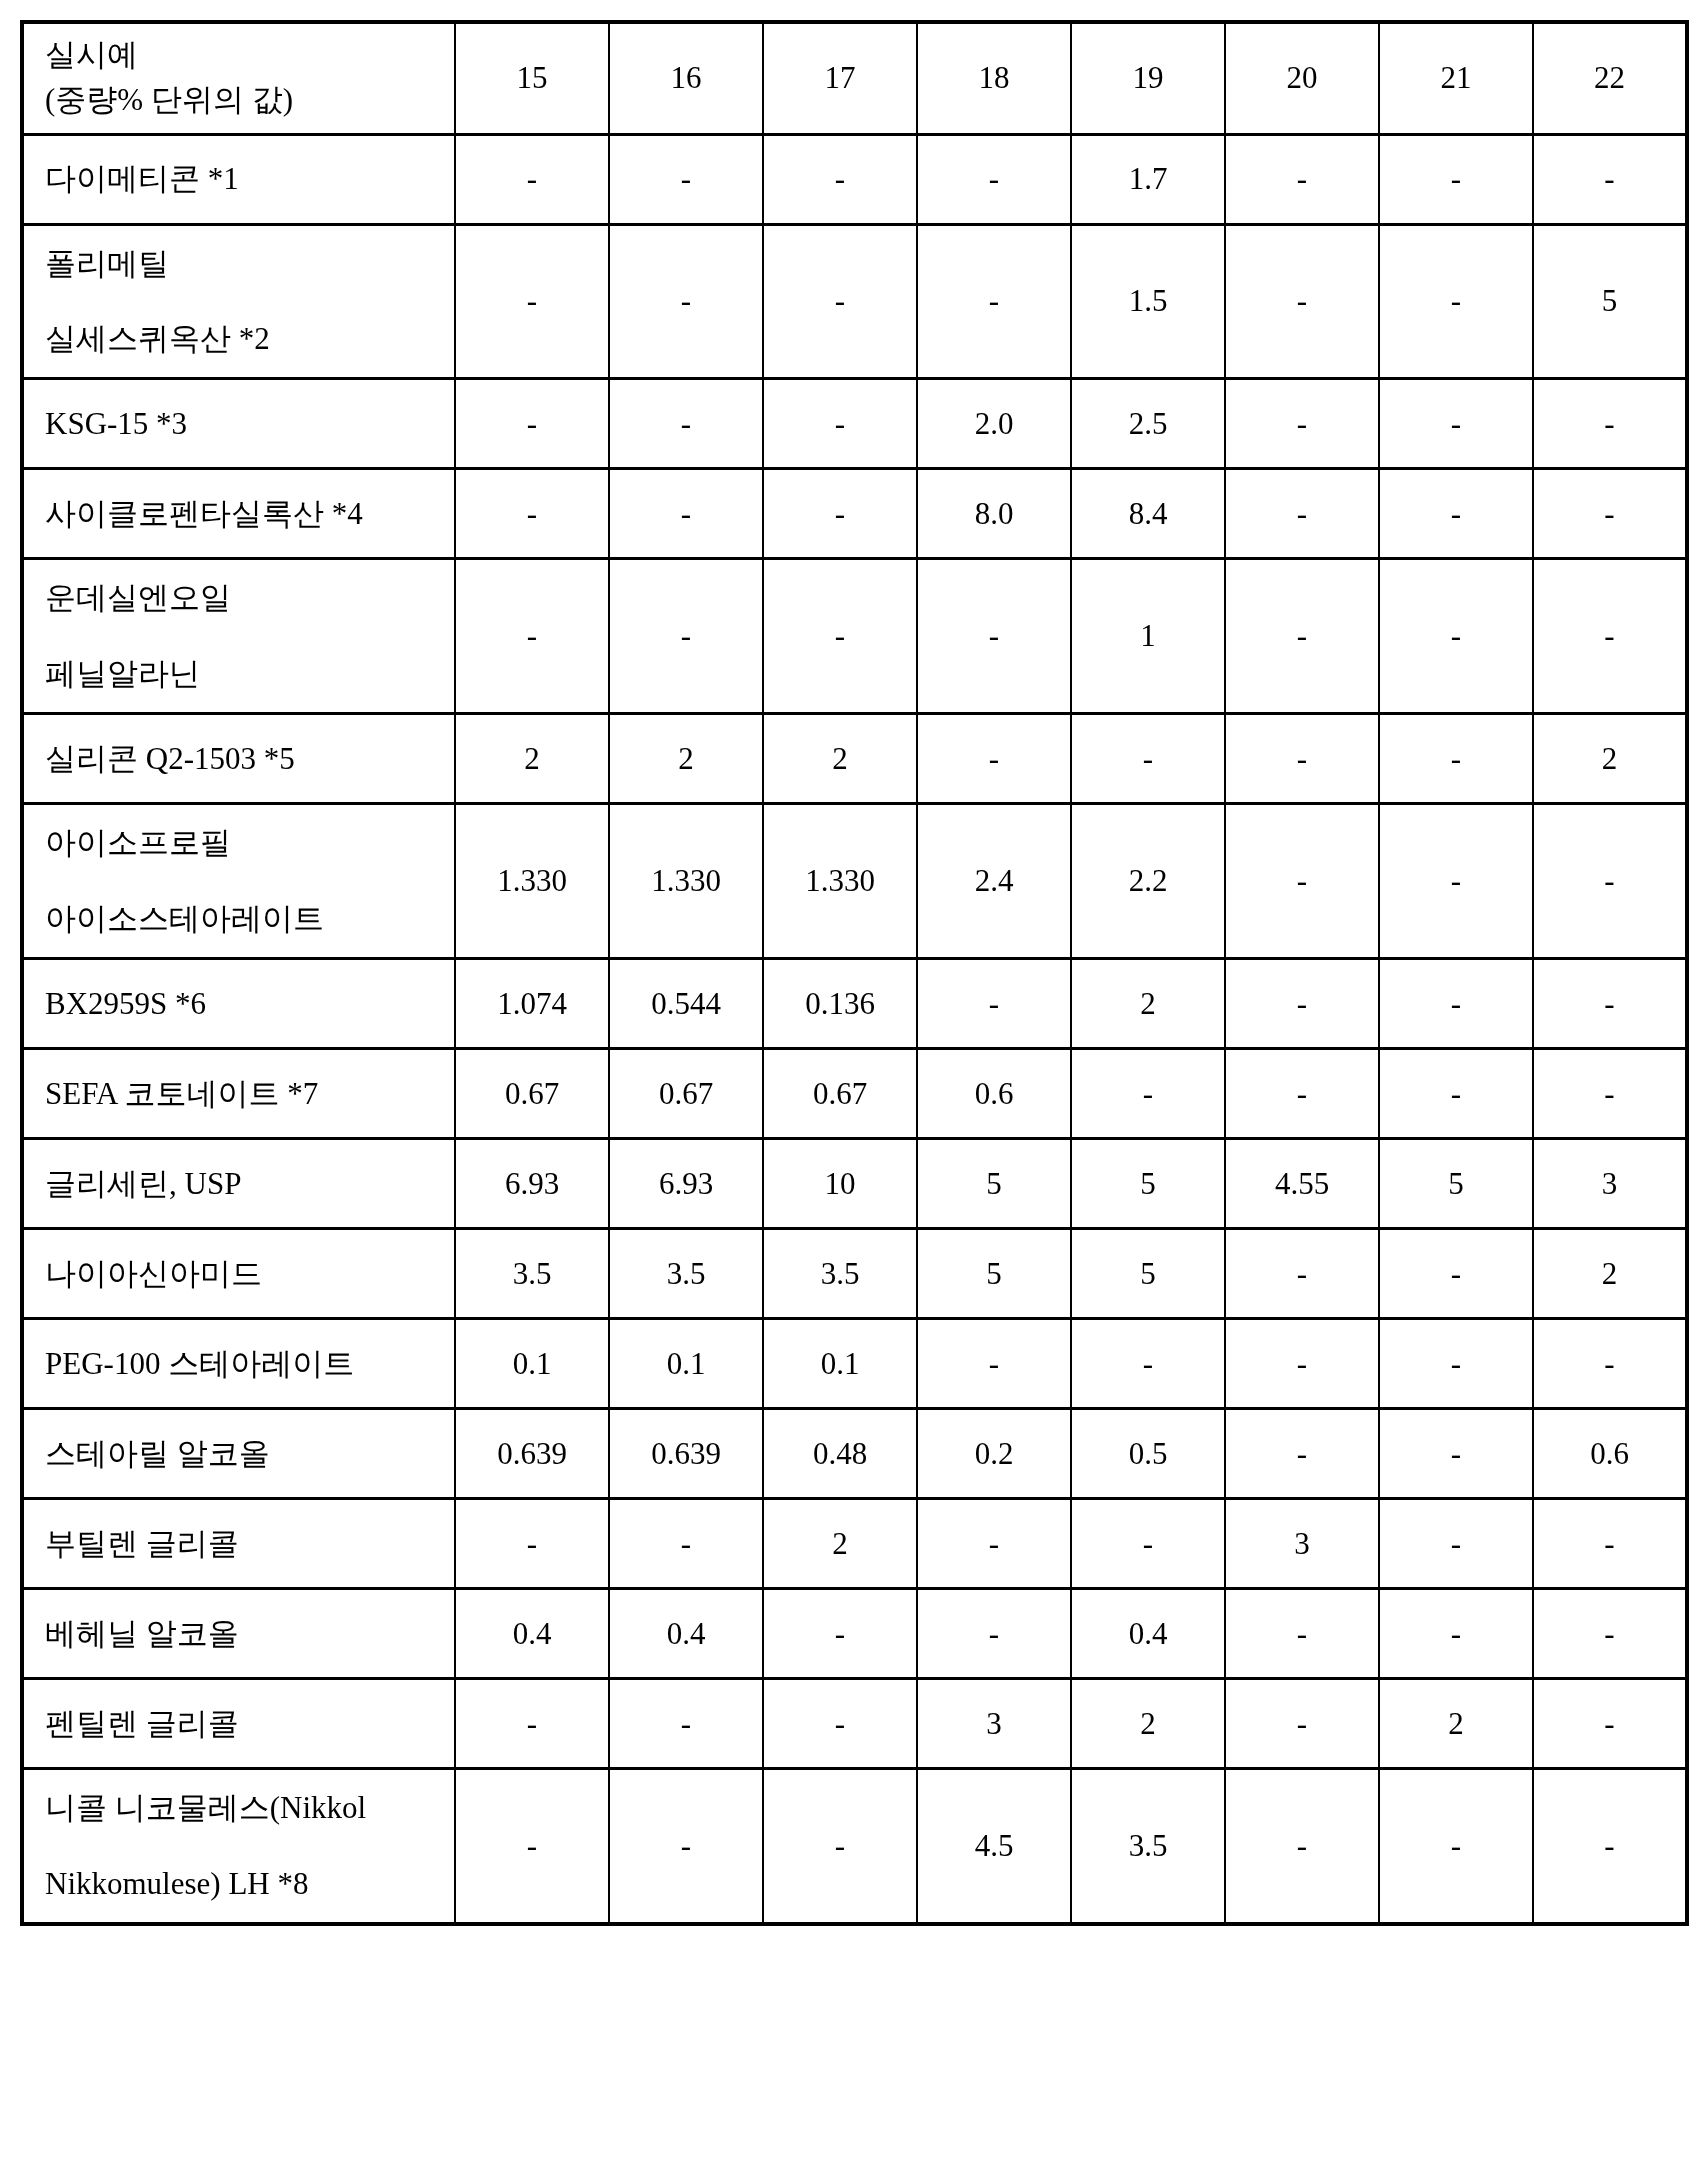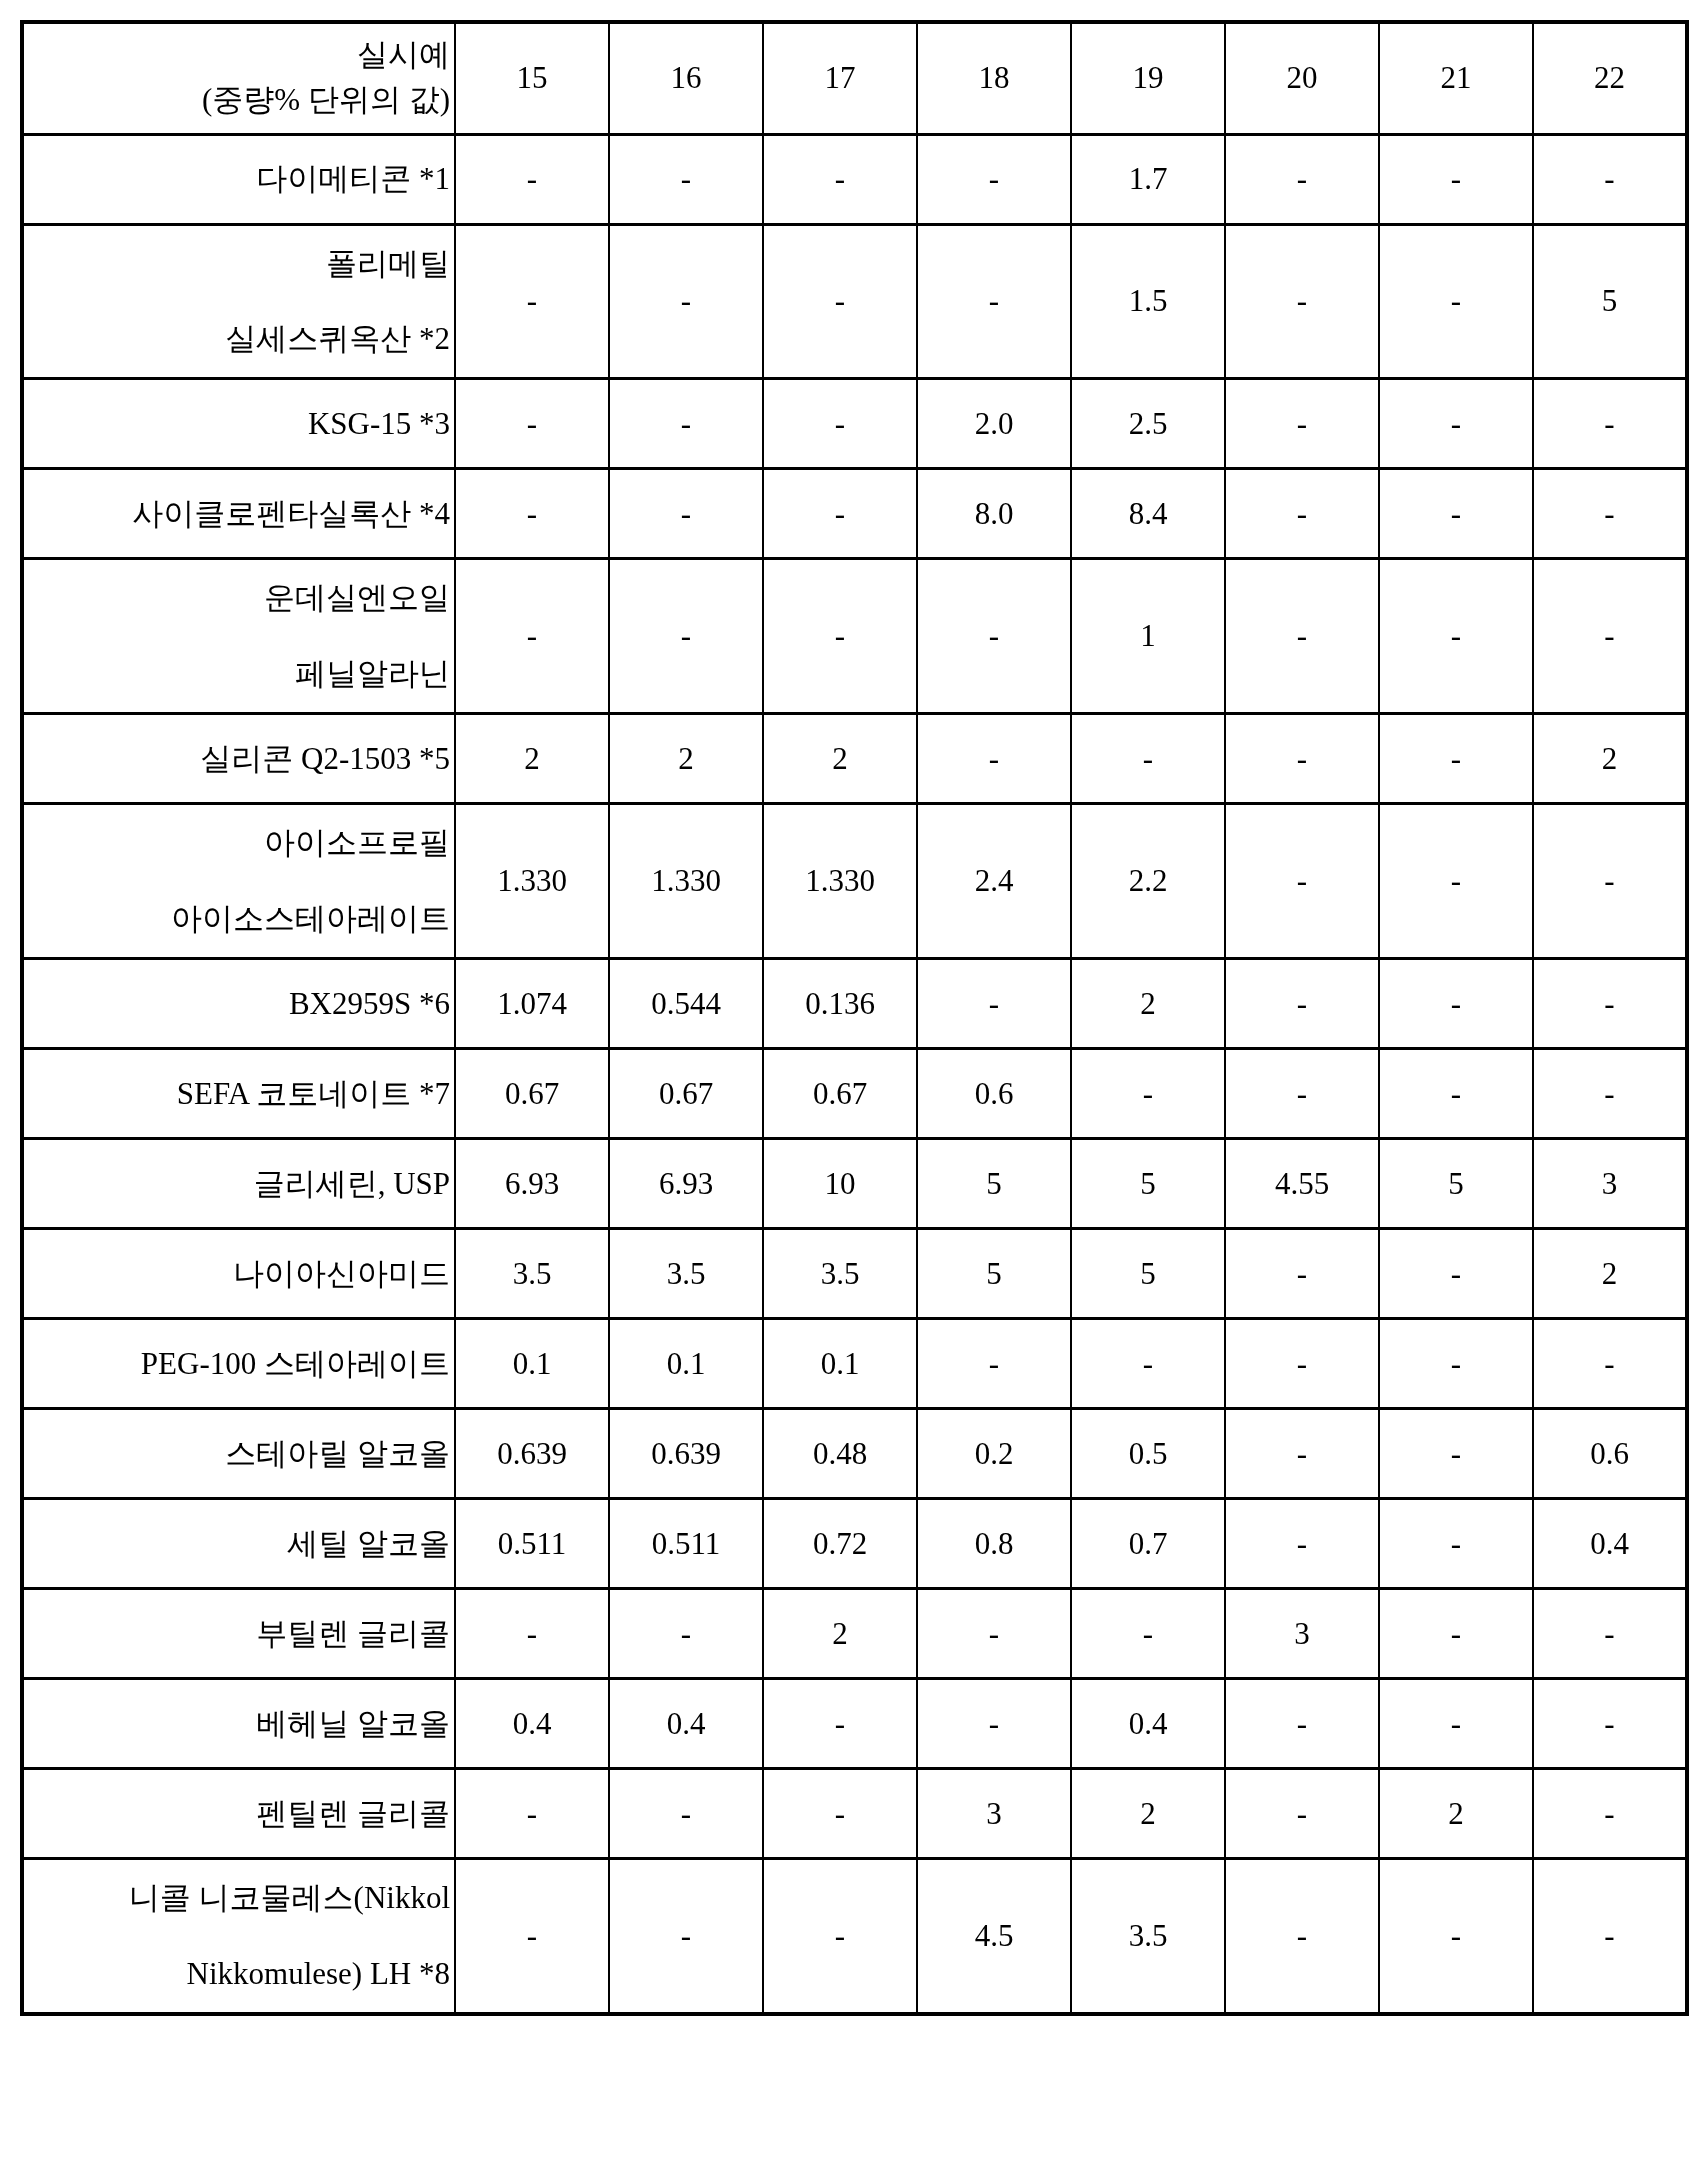--- a/index.html
+++ b/index.html
@@ -34,21 +34,21 @@
     font-size: 31px;
     font-weight: normal;
     vertical-align: middle;
     overflow: hidden;
   }
   tr.r-head  { height: 112px; }
   tr.r-single{ height: 90px; }
   tr.r-double{ height: 136px; }
 
   td.label-cell, th.label-cell {
-    text-align: right;
+    text-align: left;
     padding-left: 21px;
     padding-right: 4px;
   }
   th.label-cell {
     line-height: 1.45;
   }
   td.val-cell, th.val-cell {
     text-align: center;
   }
   tr.r-double td.label-cell {
@@ -257,33 +257,20 @@
         <td class="val-cell">0.639</td>
         <td class="val-cell">0.48</td>
         <td class="val-cell">0.2</td>
         <td class="val-cell">0.5</td>
         <td class="val-cell">-</td>
         <td class="val-cell">-</td>
         <td class="val-cell">0.6</td>
       </tr>
       <tr class="r-single">
     <td class="label-cell">
-          <div class="lbl-line">세틸 알코올</div>
-        </td>
-  <td class="val-cell">0.511</td>
-        <td class="val-cell">0.511</td>
-        <td class="val-cell">0.72</td>
-        <td class="val-cell">0.8</td>
-        <td class="val-cell">0.7</td>
-        <td class="val-cell">-</td>
-        <td class="val-cell">-</td>
-        <td class="val-cell">0.4</td>
-      </tr>
-      <tr class="r-single">
-    <td class="label-cell">
           <div class="lbl-line">부틸렌 글리콜</div>
         </td>
   <td class="val-cell">-</td>
         <td class="val-cell">-</td>
         <td class="val-cell">2</td>
         <td class="val-cell">-</td>
         <td class="val-cell">-</td>
         <td class="val-cell">3</td>
         <td class="val-cell">-</td>
         <td class="val-cell">-</td>

